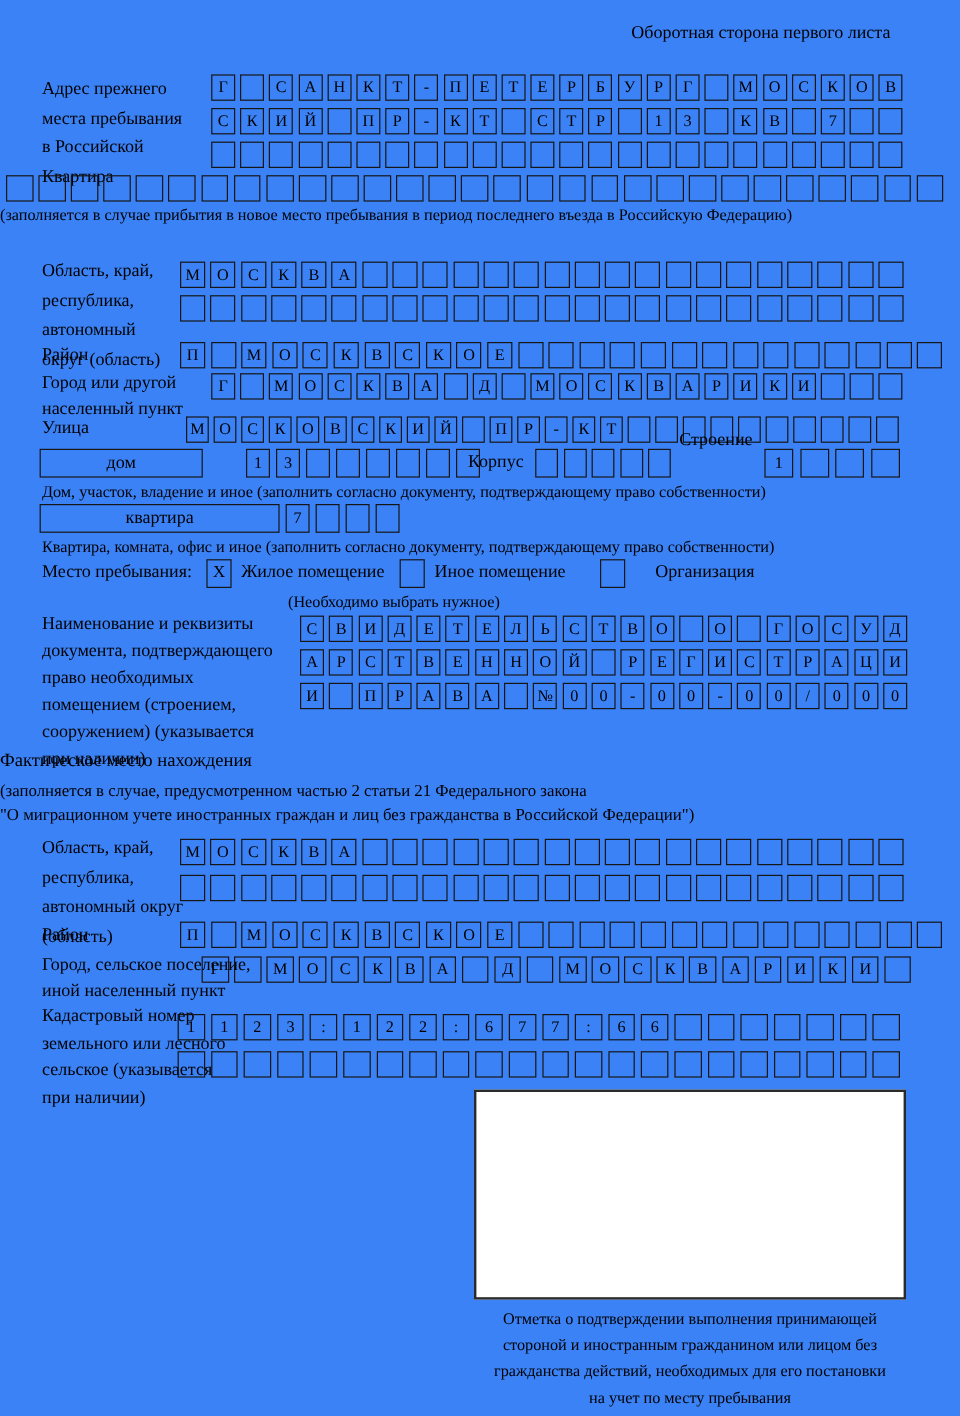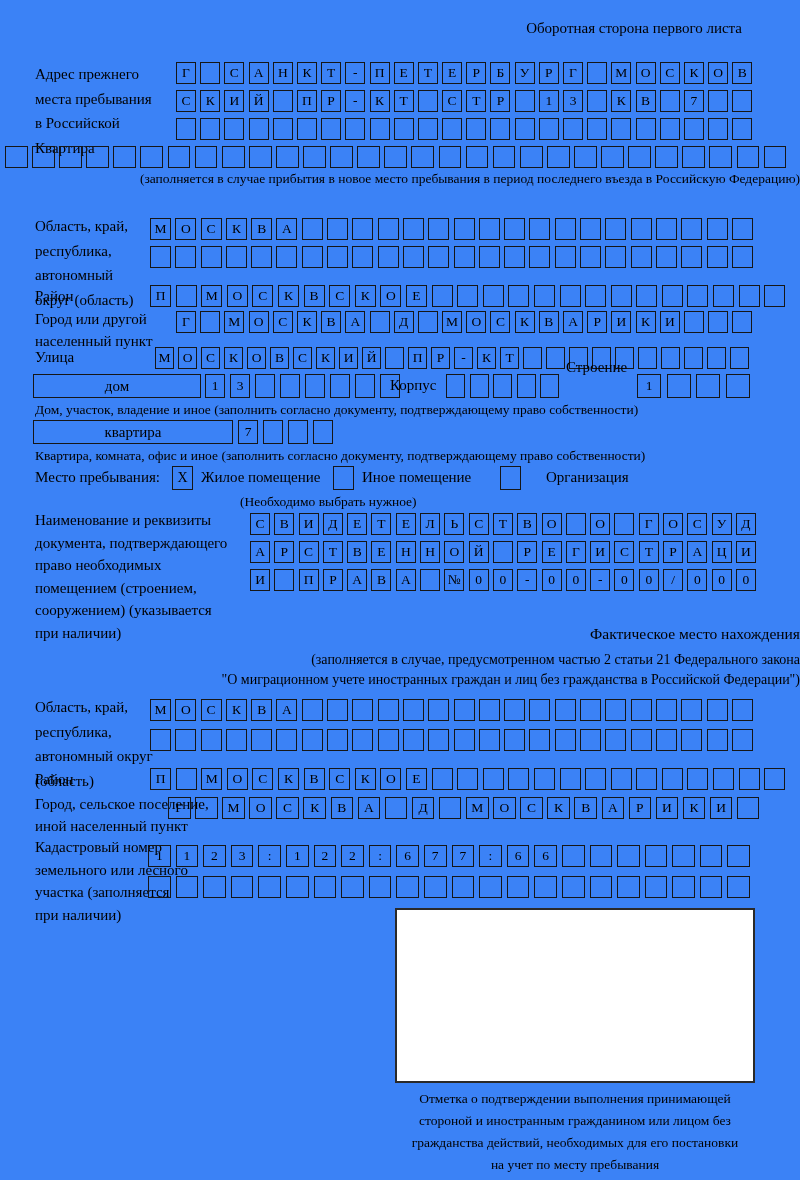--- a/index.html
+++ b/index.html
@@ -14,21 +14,21 @@
     flex:0 0 auto; box-sizing:border-box;
     width:var(--cw,20px); height:22px; margin-right:var(--gap,4.2px);
     border:1.5px solid #161616;
     display:flex; align-items:center; justify-content:center;
     font-size:13.5px; line-height:1;
   }
   .tall .cell{height:24px;}
   .label{position:absolute; font-size:15px; line-height:24.5px; white-space:nowrap;}
   .label2{position:absolute; font-size:15px; line-height:21.5px; white-space:nowrap;}
   .label3{position:absolute; font-size:15px; line-height:22.6px; white-space:nowrap;}
-  .center{position:absolute; left:0; width:800px; text-align:right; white-space:nowrap;}
+  .center{position:absolute; left:0; width:800px; text-align:left; white-space:nowrap;}
   .note{font-size:13.5px;}
   .h-bold{font-weight:bold; font-size:16px;}
   .h-bold2{font-weight:normal; font-size:15.5px;}
   .labelbox{
     position:absolute; box-sizing:border-box; height:24px;
     border:1.6px solid #161616; display:flex; align-items:center; justify-content:center;
     font-size:15px;
   }
   .checkbox{
     position:absolute; box-sizing:border-box; width:21px; height:24px;
@@ -307,21 +307,21 @@
       <span class="cell"></span>
       <span class="cell"></span>
       <span class="cell"></span>
       <span class="cell"></span>
       <span class="cell"></span>
       <span class="cell"></span>
       <span class="cell"></span>
       <span class="cell"></span>
     </div>
 
-  <div class="labelbox" style="left:33px; top:374px; width:168px;">дом</div>
+  <div class="labelbox" style="left:33px; top:374px; width:136px;">дом</div>
   <div class="cellrow tall" style="left:205px; top:374px; --cw:20px; --gap:5px;">
       <span class="cell">1</span>
       <span class="cell">3</span>
       <span class="cell"></span>
       <span class="cell"></span>
       <span class="cell"></span>
       <span class="cell"></span>
       <span class="cell"></span>
       <span class="cell"></span>
     </div>
@@ -557,21 +557,21 @@
       <span class="cell">Р</span>
       <span class="cell">И</span>
       <span class="cell">К</span>
       <span class="cell">И</span>
       <span class="cell"></span>
     </div>
 
   <div class="label3" style="left:35px; top:836px;">
       <div>Кадастровый номер</div>
       <div>земельного или лесного</div>
-      <div>участка (заполняется</div>
+      <div>сельское (указывается</div>
       <div>при наличии)</div>
     </div>
   <div class="cellrow" style="left:148px; top:845px; --cw:22.6px; --gap:5px;">
       <span class="cell">1</span>
       <span class="cell">1</span>
       <span class="cell">2</span>
       <span class="cell">3</span>
       <span class="cell">:</span>
       <span class="cell">1</span>
       <span class="cell">2</span>

